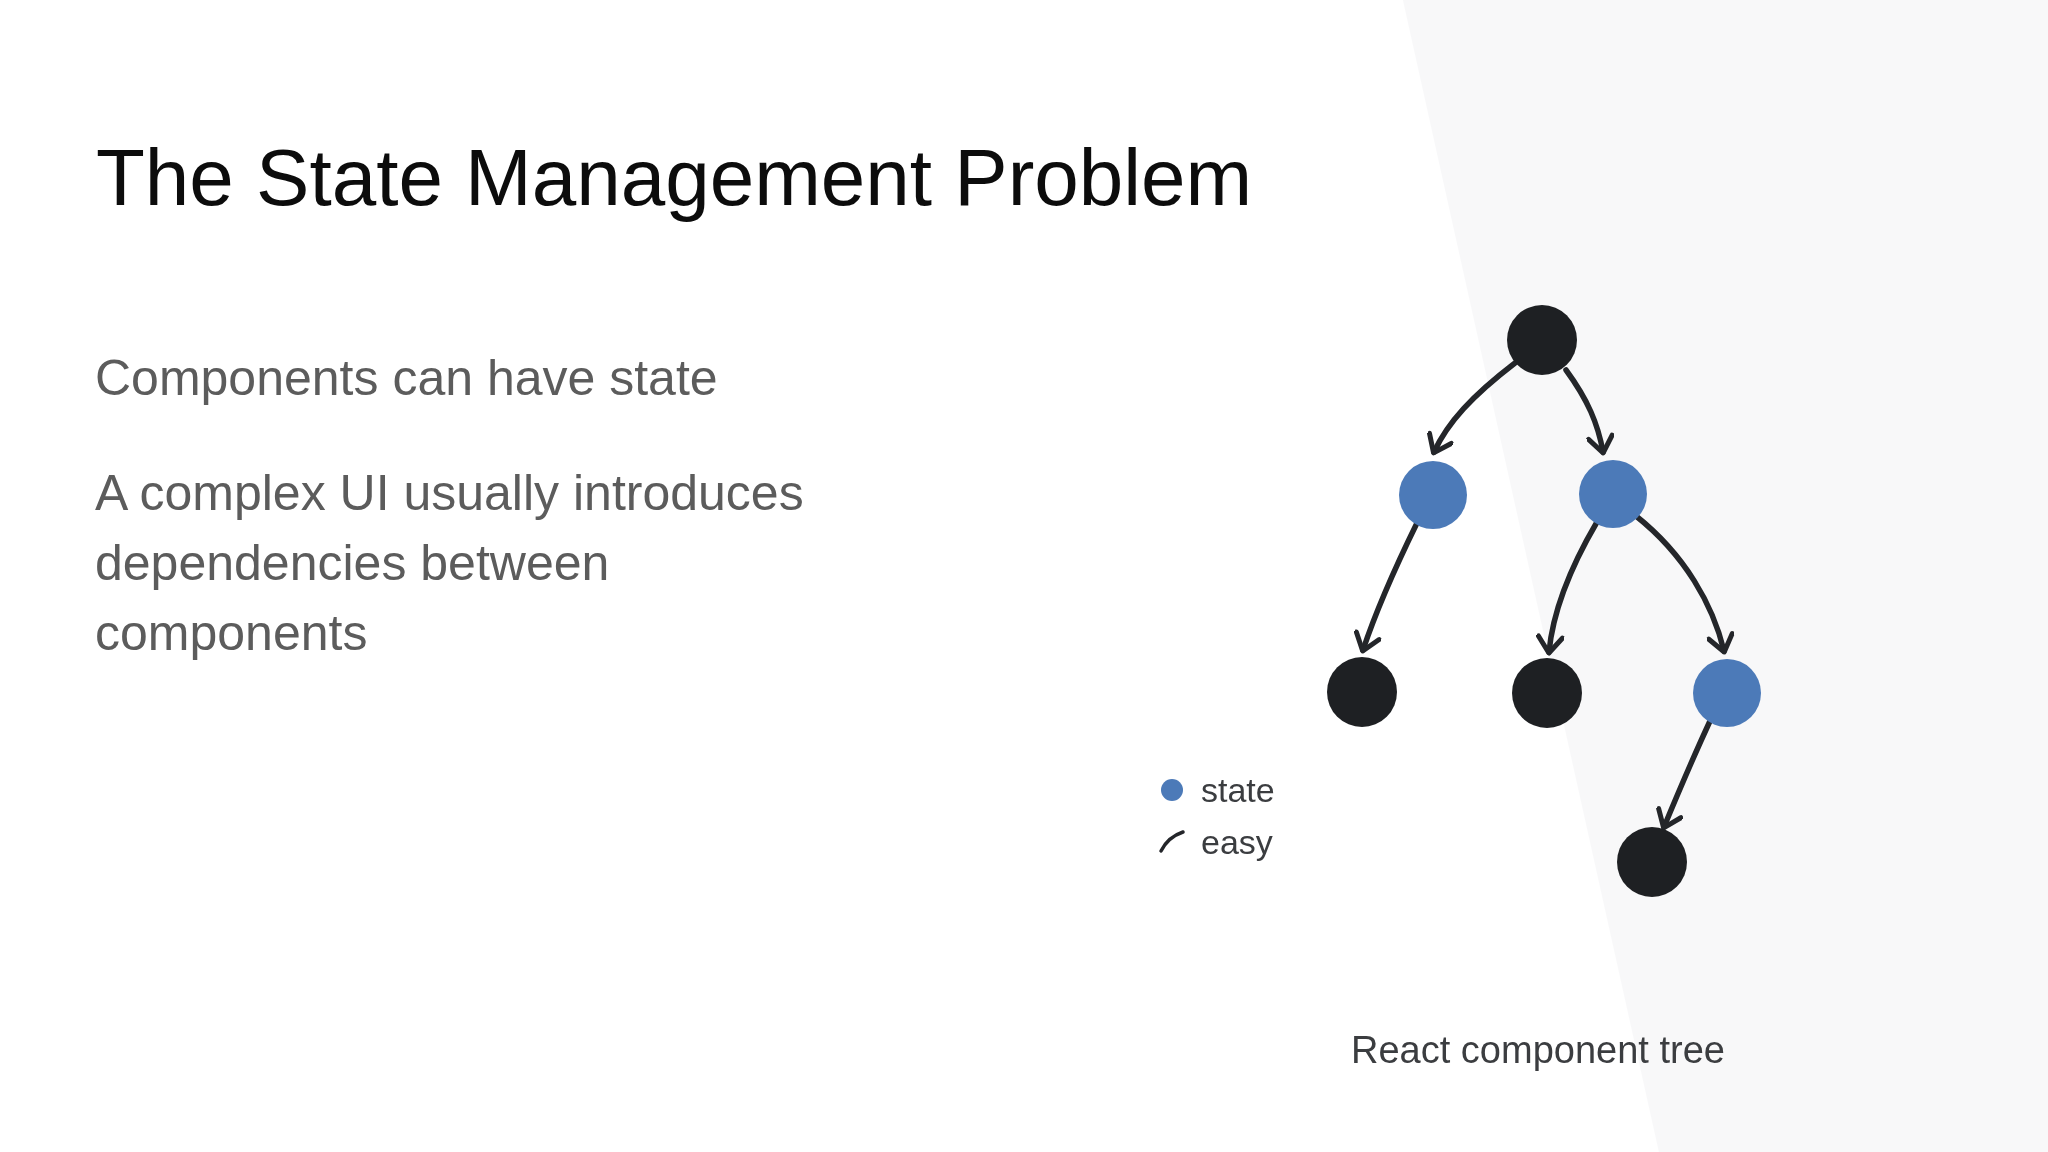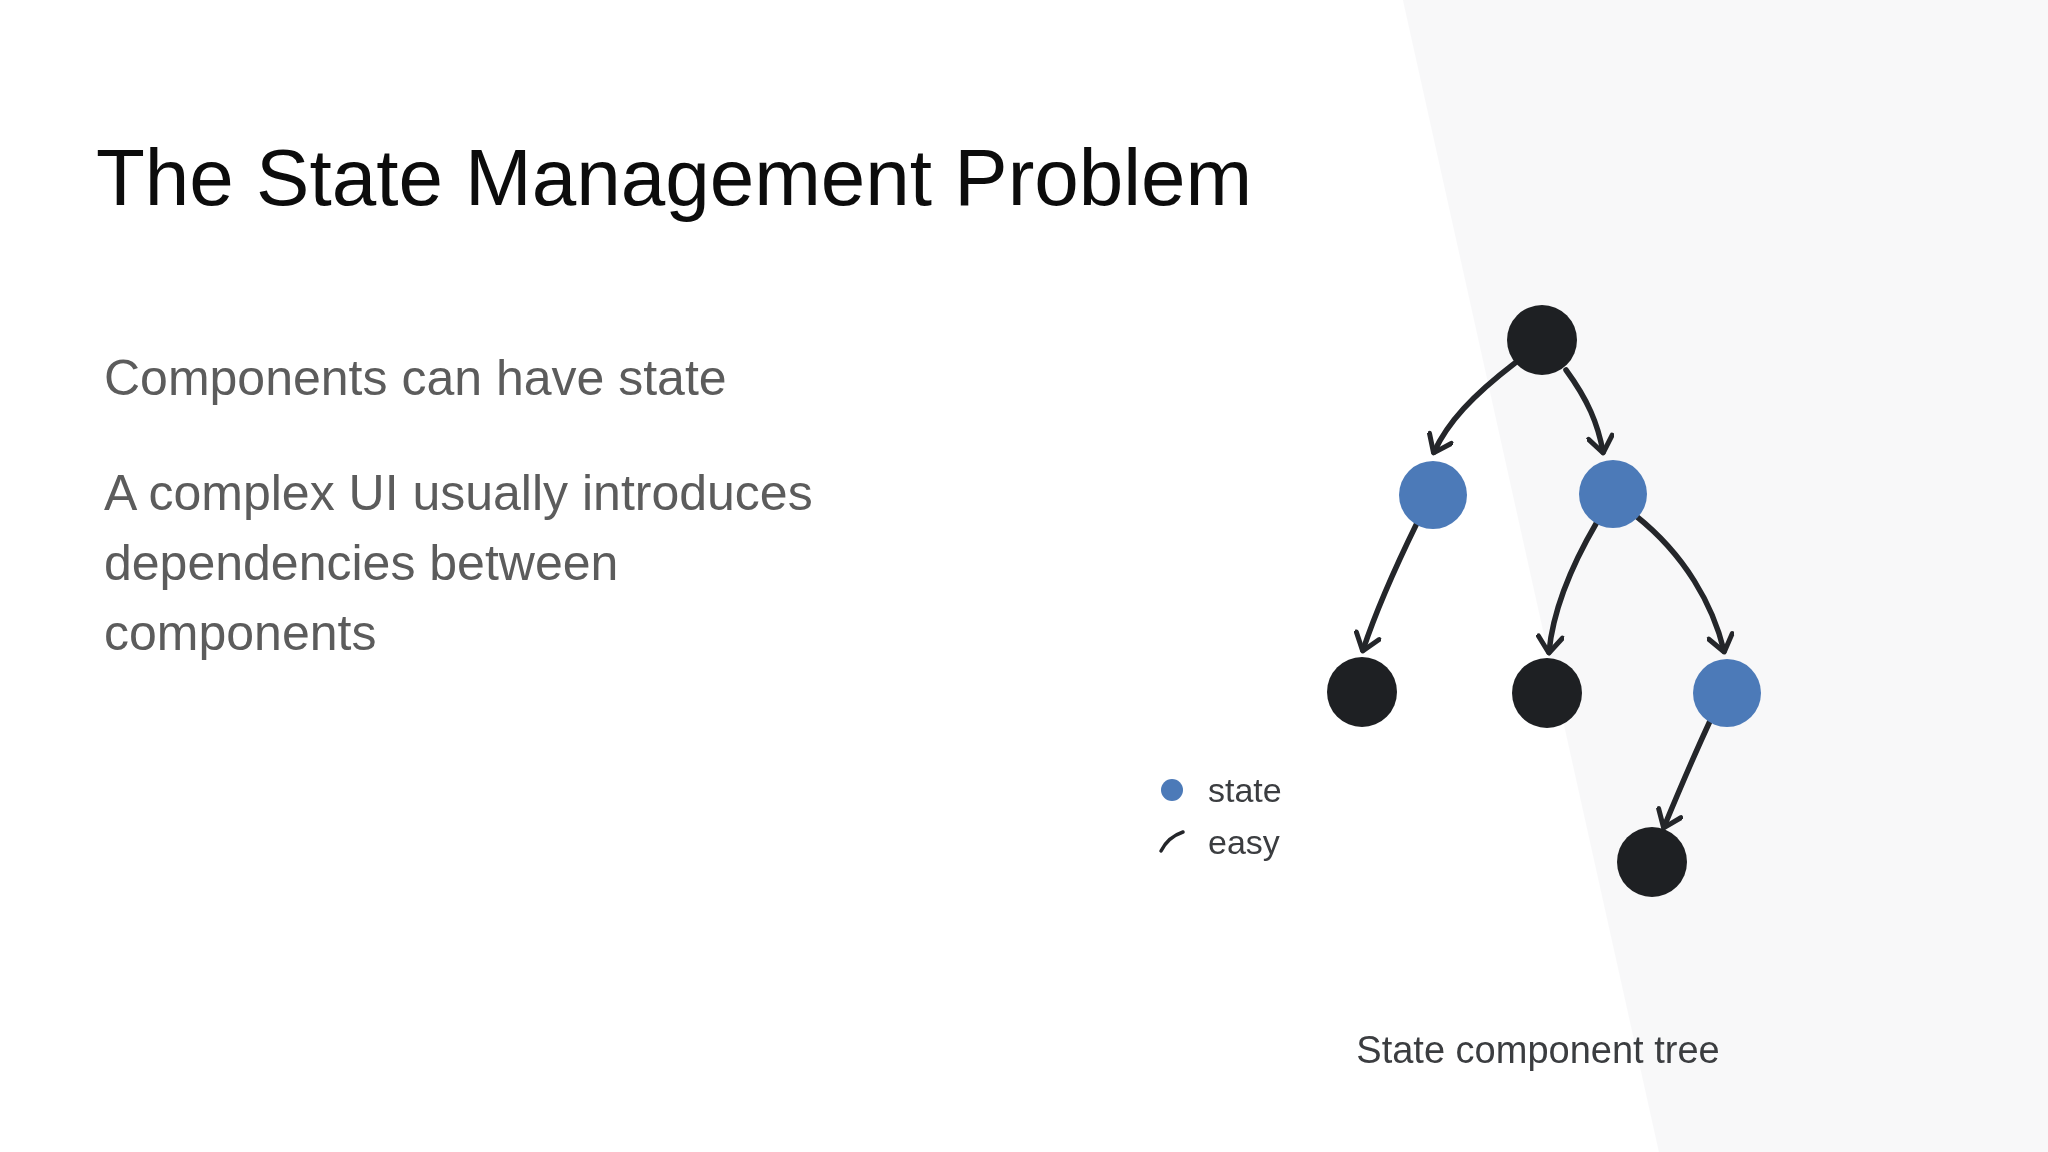--- a/index.html
+++ b/index.html
@@ -16,30 +16,30 @@
   }
   .title{
     position:absolute;left:88px;top:122px;margin:8px;
     font-size:80px;font-weight:400;line-height:96px;color:#0c0c0c;
     white-space:nowrap;
   }
   .bullets{
     position:absolute;left:88px;top:343px;width:840px;
     font-size:50px;line-height:70px;color:#5c5c5c;
   }
-  .bullets p{margin:0 0 45px 16px;white-space:pre-line;}
+  .bullets p{margin:0 0 45px 7px;white-space:pre-line;}
   .diagram{position:absolute;left:1100px;top:200px;width:900px;height:900px;}
   .tree{position:absolute;left:0;top:0;width:900px;height:900px;}
   .edge{fill:none;stroke-width:5.5;stroke-linecap:round;}
   .legend{
     position:absolute;left:58px;top:566px;
     display:flex;flex-direction:column;gap:4px;
     font-size:34px;color:#3b3d40;
   }
-  .legend-row{display:flex;align-items:center;gap:22px;height:48px;}
+  .legend-row{display:flex;align-items:center;gap:15px;height:48px;}
   .legend-glyph{width:28px;height:28px;flex:none;display:block;}
   .caption{
     position:absolute;left:138px;top:828px;width:600px;
     text-align:center;font-size:38px;line-height:44px;color:#3b3d40;
   }
 </style>
 </head>
 <body>
 
 <div class="slide">
@@ -90,17 +90,17 @@
         <span>state</span>
       </div>
       <div class="legend-row">
         <svg class="legend-glyph" viewBox="0 0 28 28">
           <path d="M3 23 Q 10 9 25 4" fill="none" stroke-width="3.5" stroke-linecap="round" stroke="#24262a"></path>
         </svg>
         <span>easy</span>
       </div>
     </div>
 
-    <div class="caption">State component tree</div>
+    <div class="caption">React component tree</div>
 
   </div>
 
 </div>
 
 </body></html>

